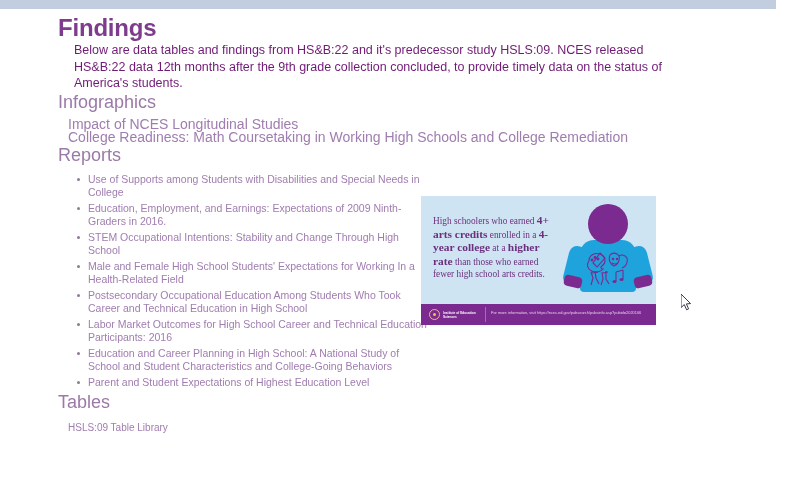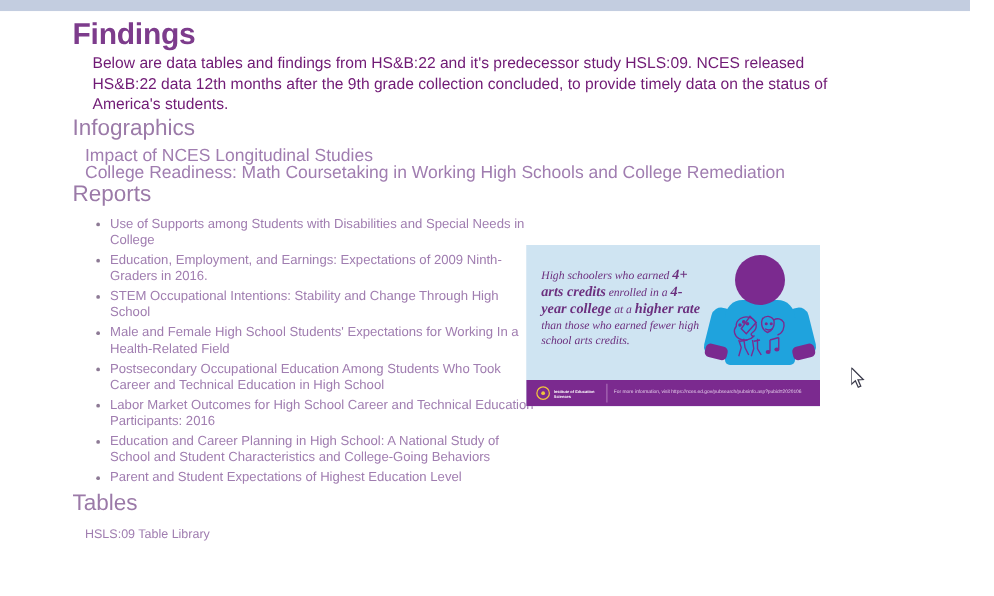--- a/index.html
+++ b/index.html
@@ -138,21 +138,20 @@
     width: 235px;
     height: 129px;
     background: #cfe4f2;
     overflow: hidden;
   }
   .ig-body {
     position: absolute;
     left: 0; top: 0;
     width: 235px;
     height: 108px;
-    font-style: italic;
   }
   .ig-text {
     position: absolute;
     left: 12px;
     top: 18px;
     width: 128px;
     font-family: "Liberation Serif", serif;
     font-size: 9.3px;
     line-height: 12.6px;
     color: #6b2f7e;

